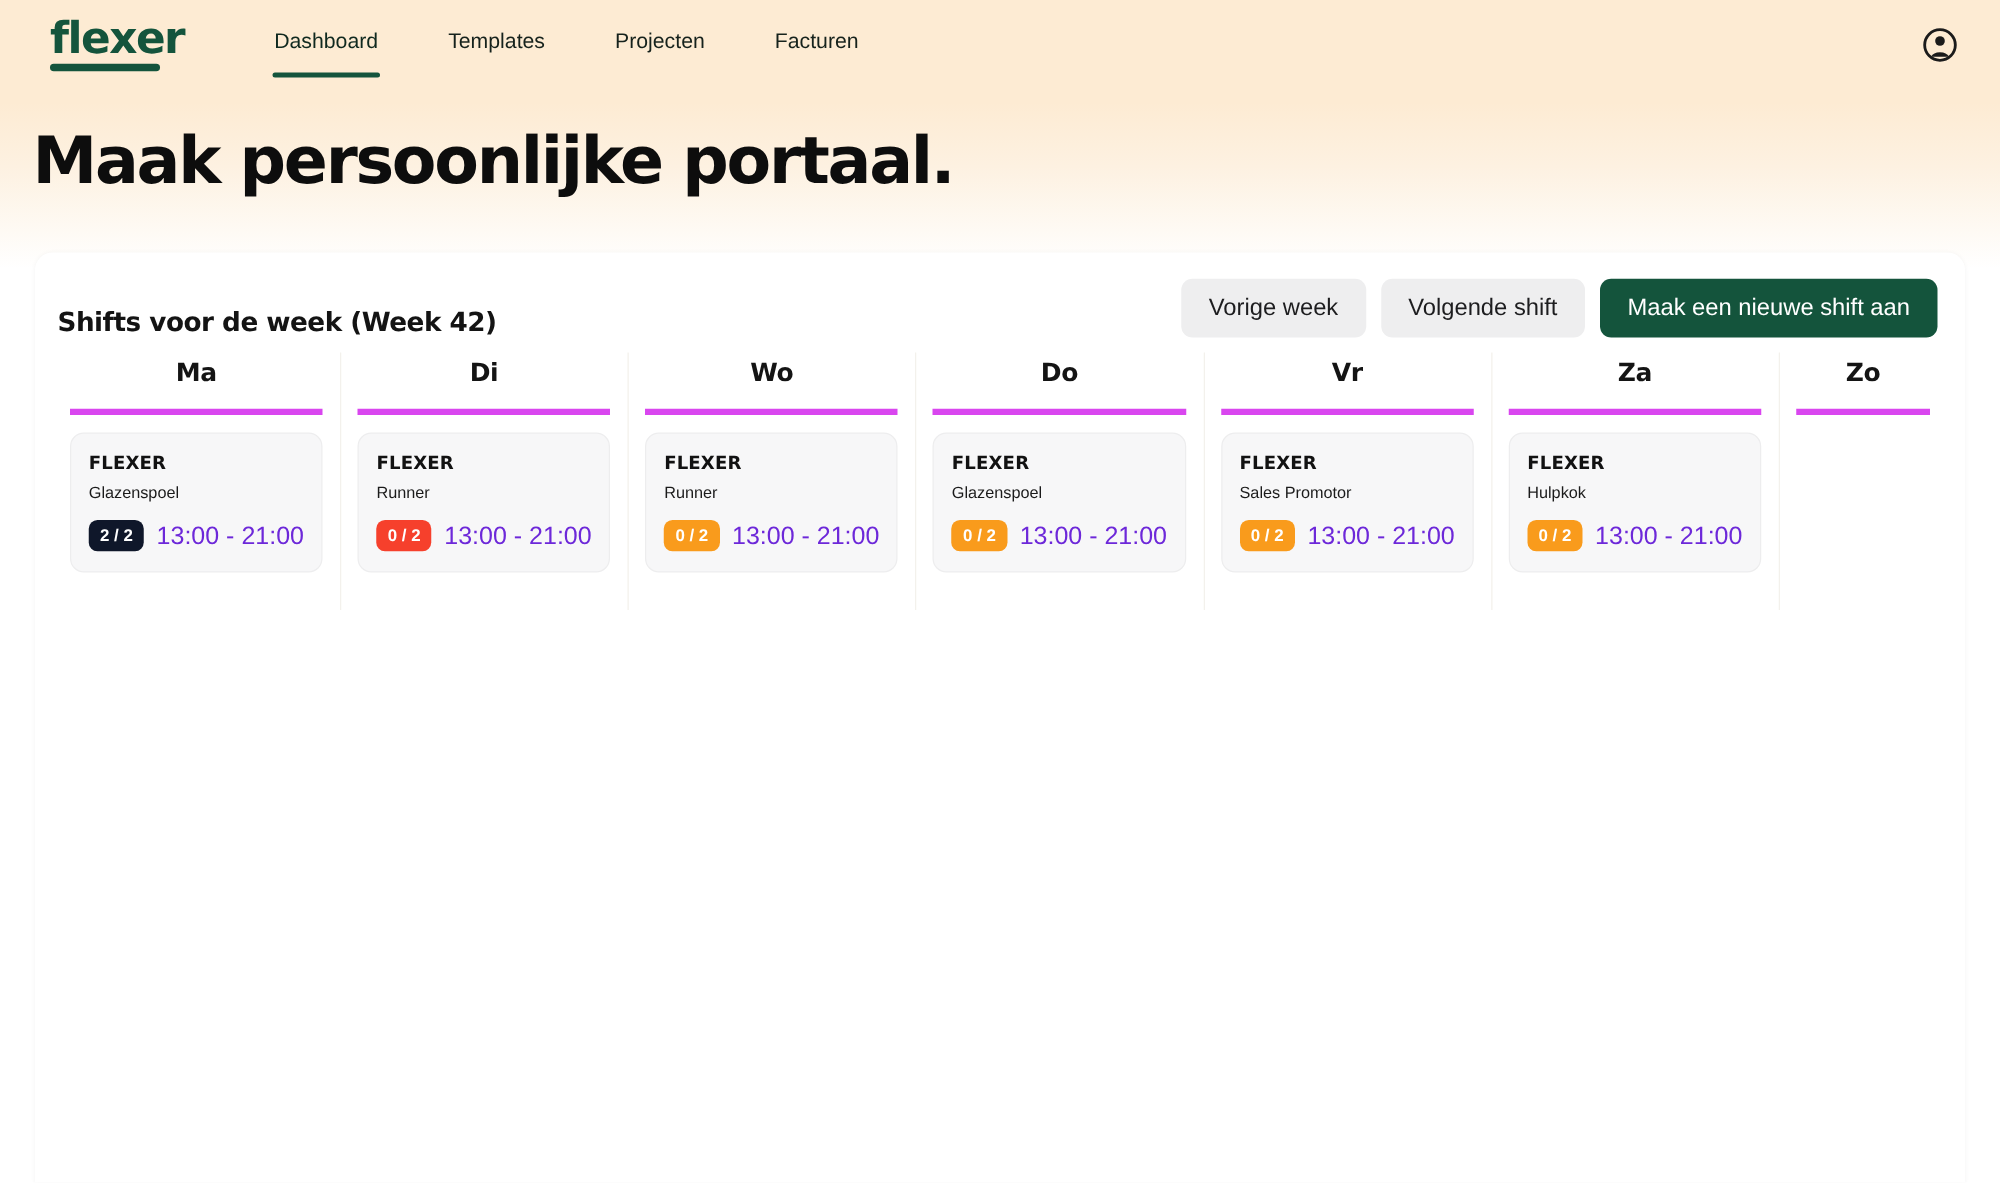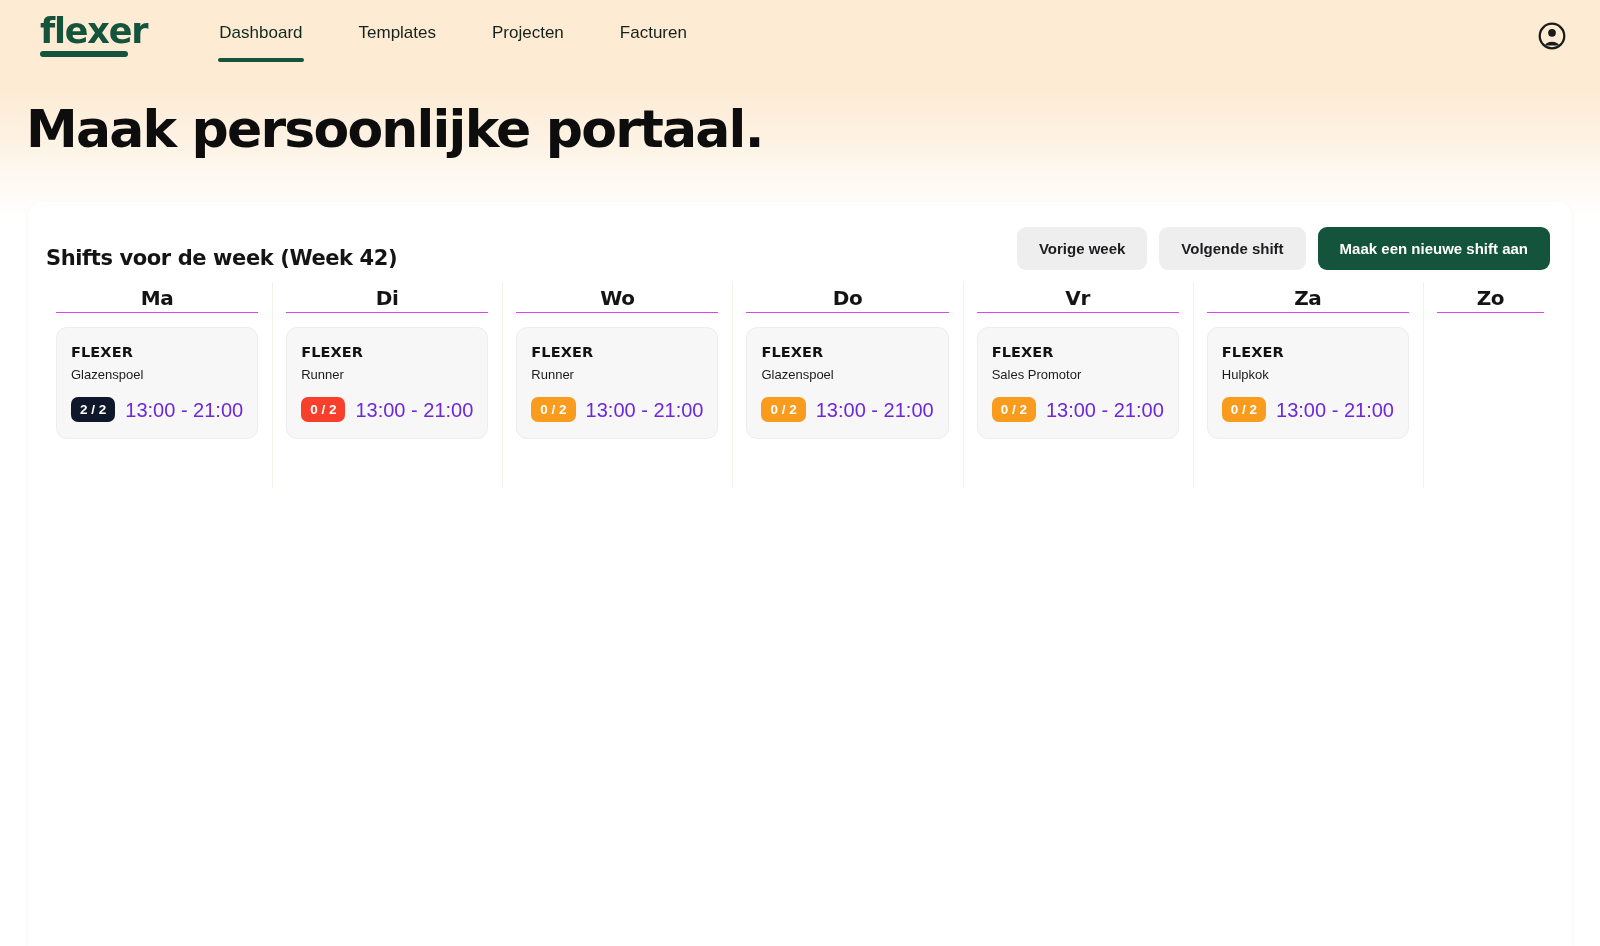--- a/index.html
+++ b/index.html
@@ -150,27 +150,26 @@
 
   .panel-actions {
     margin-left: auto;
     display: flex;
     align-items: center;
     gap: 12px;
   }
 
   .btn {
     font-family: "Liberation Sans", sans-serif;
-    font-size: 15px;
+    font-size: 19px;
     border: none;
     border-radius: 9px;
     cursor: pointer;
     white-space: nowrap;
     line-height: 1;
-    font-weight: bold;
   }
   .btn-secondary {
     background: #eeeeef;
     color: #1d1d1f;
     padding: 14px 22px;
   }
   .btn-primary {
     background: #14543c;
     color: #ffffff;
     padding: 14px 22px;
@@ -201,22 +200,22 @@
   }
 
   .day-name {
     text-align: center;
     font-family: "DejaVu Sans", sans-serif;
     font-size: 20px;
     font-weight: 700;
     letter-spacing: -0.3px;
     color: #141414;
     padding-top: 4px;
-    padding-bottom: 2px;
-    border-bottom: 1px solid #d946ef;
+    padding-bottom: 17px;
+    border-bottom: 5px solid #d946ef;
   }
 
   .day-body {
     padding-top: 14px;
   }
 
   
   .shift-card {
     background: #f7f7f8;
     border: 1px solid #ededee;

